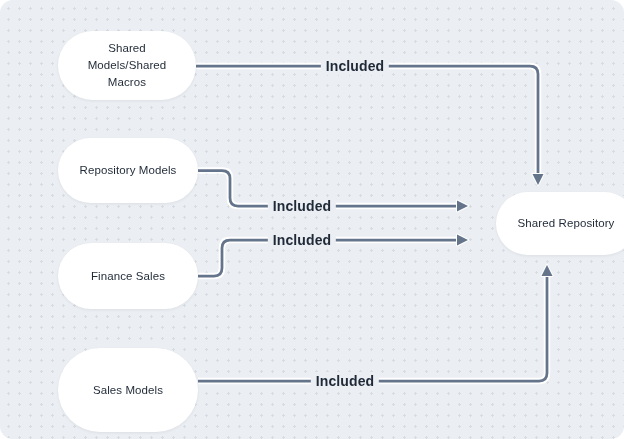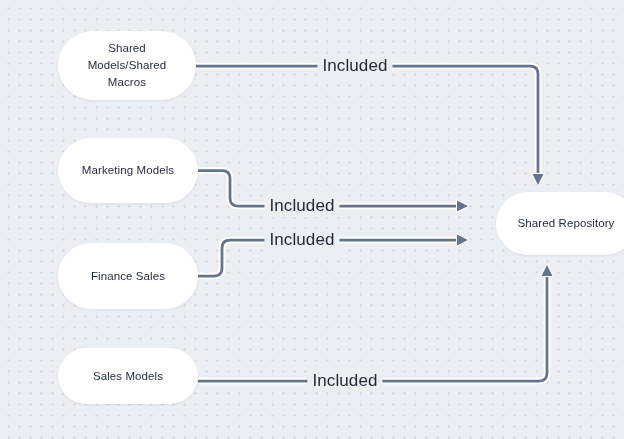--- a/index.html
+++ b/index.html
@@ -9,20 +9,21 @@
   .canvas {
     position: relative;
     width: 624px;
     height: 439px;
     overflow: hidden;
     background-color: #ebeef2;
     background-image: radial-gradient(circle, #d7dce2 1.05px, transparent 1.05px);
     background-size: 11px 11px;
     background-position: 3px 3px;
     font-family: "Liberation Sans", "DejaVu Sans", sans-serif;
+    border-radius: 13px;
   }
   .edges {
     position: absolute;
     left: 0;
     top: 0;
   }
   .edge-casing {
     fill: none;
     stroke: #ffffff;
     stroke-width: 6.5;
@@ -58,29 +59,29 @@
     white-space: pre-line;
     font-size: 11.5px;
     font-weight: 500;
     line-height: 1.45;
     color: #1f2937;
     letter-spacing: 0.1px;
   }
   .node-shared-models  { left: 58px;  top: 31px;  width: 138px; height: 69px; }
   .node-marketing      { left: 58px;  top: 138px; width: 140px; height: 65px; }
   .node-finance        { left: 58px;  top: 243px; width: 140px; height: 66px; }
-  .node-sales          { left: 58px;  top: 348px; width: 140px; height: 56px; }
+  .node-sales          { left: 58px;  top: 348px; width: 140px; height: 84px; }
   .node-repo           { left: 496px; top: 192px; width: 140px; height: 63px; }
   .edge-label {
     position: absolute;
     transform: translate(-50%, -50%);
     background: #ebeef2;
     padding: 1px 5px;
-    font-size: 17px;
-    font-weight: 400;
+    font-size: 14px;
+    font-weight: 700;
     letter-spacing: 0.1px;
     color: #1f2937;
     white-space: nowrap;
   }
   .el-1 { left: 355px; top: 66px; }
   .el-2 { left: 302px; top: 206px; }
   .el-3 { left: 302px; top: 240px; }
   .el-4 { left: 345px; top: 381px; }
 </style>
 </head>
@@ -115,21 +116,21 @@
     </g>
   </svg>
 
   <div class="node node-shared-models">
     <span class="node-label">Shared
 Models/Shared
 Macros</span>
   </div>
 
   <div class="node node-marketing">
-    <span class="node-label">Marketing Models</span>
+    <span class="node-label">Repository Models</span>
   </div>
 
   <div class="node node-finance">
     <span class="node-label">Finance Sales</span>
   </div>
 
   <div class="node node-sales">
     <span class="node-label">Sales Models</span>
   </div>
 

